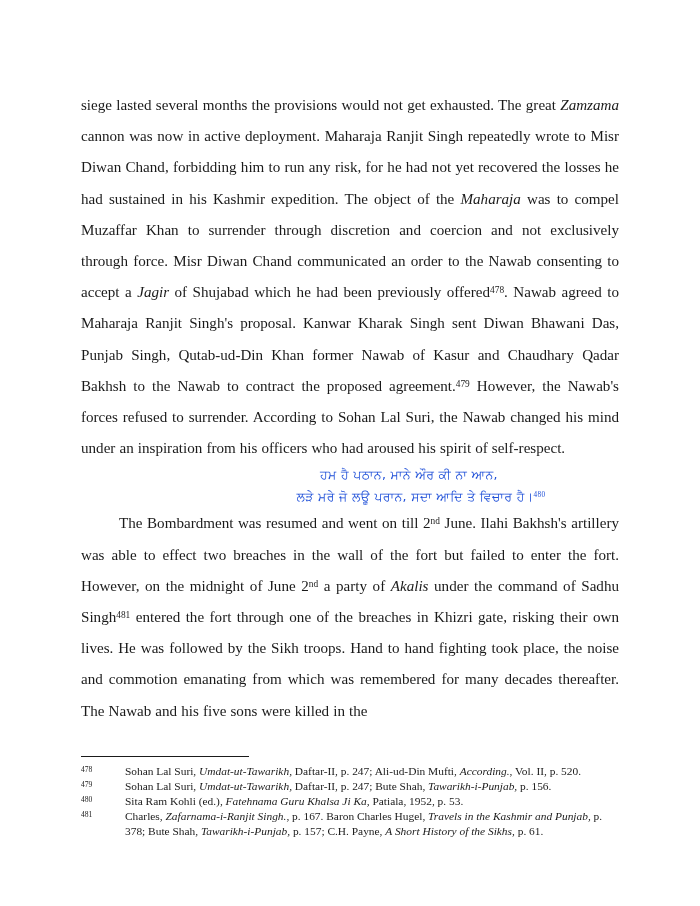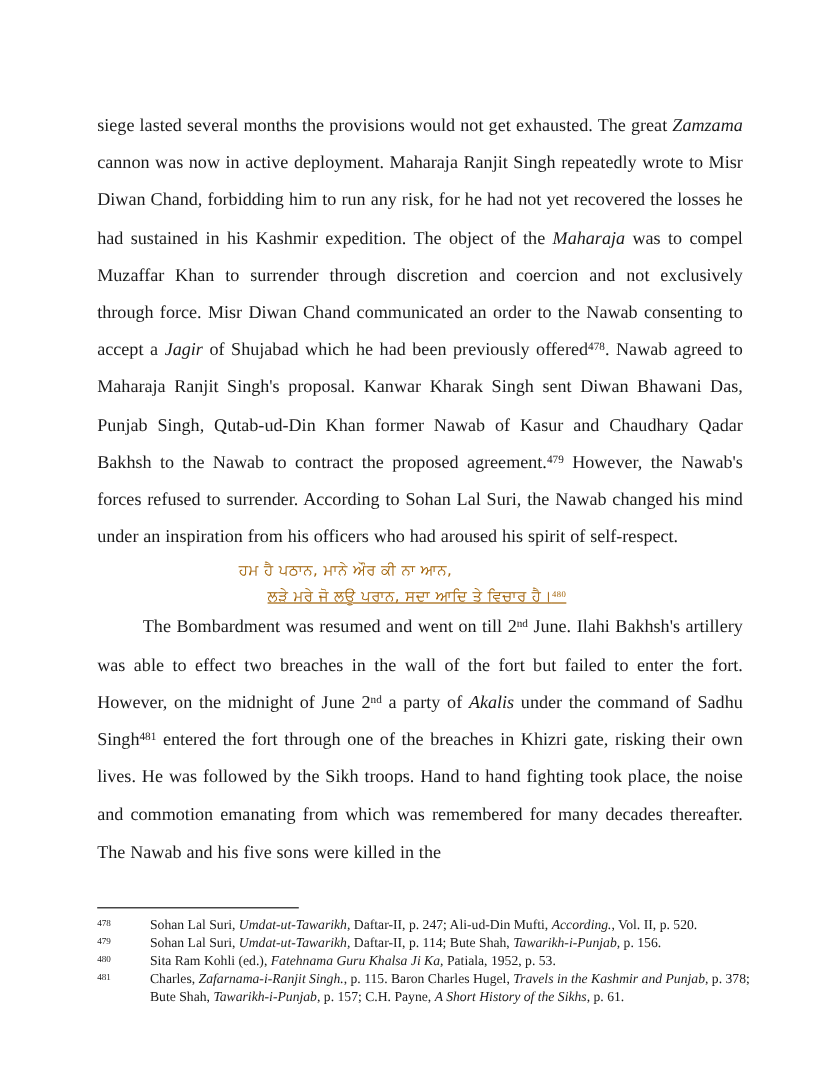--- a/index.html
+++ b/index.html
@@ -49,25 +49,26 @@
   .verse {
     margin: 0;
     padding: 0;
     list-style: none;
   }
   .verse-line {
     font-family: "DejaVu Sans", sans-serif;
     font-size: 12.4px;
     line-height: 22px;
     letter-spacing: 0.4px;
-    color: #a16207;
+    color: #1d4ed8;
     white-space: nowrap;
+    text-align: center;
   }
   .verse-line.l1 { padding-left: 118px; }
-  .verse-line.l2 { padding-left: 142px; text-decoration: underline; }
+  .verse-line.l2 { padding-left: 142px; }
   .verse-line sup {
     font-family: "Liberation Serif", serif;
     font-size: 0.58em;
     vertical-align: 0.5em;
   }
   .fn-rule {
     position: absolute;
     left: 81px;
     top: 740px;
     width: 168px;
@@ -118,25 +119,25 @@
 
   <div class="fn-rule"></div>
 
   <div class="footnotes">
     <div class="fn">
       <span class="fn-num">478</span>
       <span class="fn-text"><span>Sohan Lal Suri, </span><span class="it">Umdat-ut-Tawarikh,</span><span> Daftar-II, p. 247; Ali-ud-Din Mufti, </span><span class="it">According.</span><span>, Vol. II, p. 520.</span></span>
     </div>
     <div class="fn">
       <span class="fn-num">479</span>
-      <span class="fn-text"><span>Sohan Lal Suri, </span><span class="it">Umdat-ut-Tawarikh,</span><span> Daftar-II, p. 114; Bute Shah, </span><span class="it">Tawarikh-i-Punjab,</span><span> p. 156.</span></span>
+      <span class="fn-text"><span>Sohan Lal Suri, </span><span class="it">Umdat-ut-Tawarikh,</span><span> Daftar-II, p. 247; Bute Shah, </span><span class="it">Tawarikh-i-Punjab,</span><span> p. 156.</span></span>
     </div>
     <div class="fn">
       <span class="fn-num">480</span>
       <span class="fn-text"><span>Sita Ram Kohli (ed.), </span><span class="it">Fatehnama Guru Khalsa Ji Ka,</span><span> Patiala, 1952, p. 53.</span></span>
     </div>
     <div class="fn">
       <span class="fn-num">481</span>
-      <span class="fn-text"><span>Charles, </span><span class="it">Zafarnama-i-Ranjit Singh.</span><span>, p. 115. Baron Charles Hugel, </span><span class="it">Travels in the Kashmir and Punjab,</span><span> p. 378; Bute Shah, </span><span class="it">Tawarikh-i-Punjab,</span><span> p. 157; C.H. Payne, </span><span class="it">A Short History of the Sikhs,</span><span> p. 61.</span></span>
+      <span class="fn-text"><span>Charles, </span><span class="it">Zafarnama-i-Ranjit Singh.</span><span>, p. 167. Baron Charles Hugel, </span><span class="it">Travels in the Kashmir and Punjab,</span><span> p. 378; Bute Shah, </span><span class="it">Tawarikh-i-Punjab,</span><span> p. 157; C.H. Payne, </span><span class="it">A Short History of the Sikhs,</span><span> p. 61.</span></span>
     </div>
   </div>
 
 </div>
 
 </body></html>

